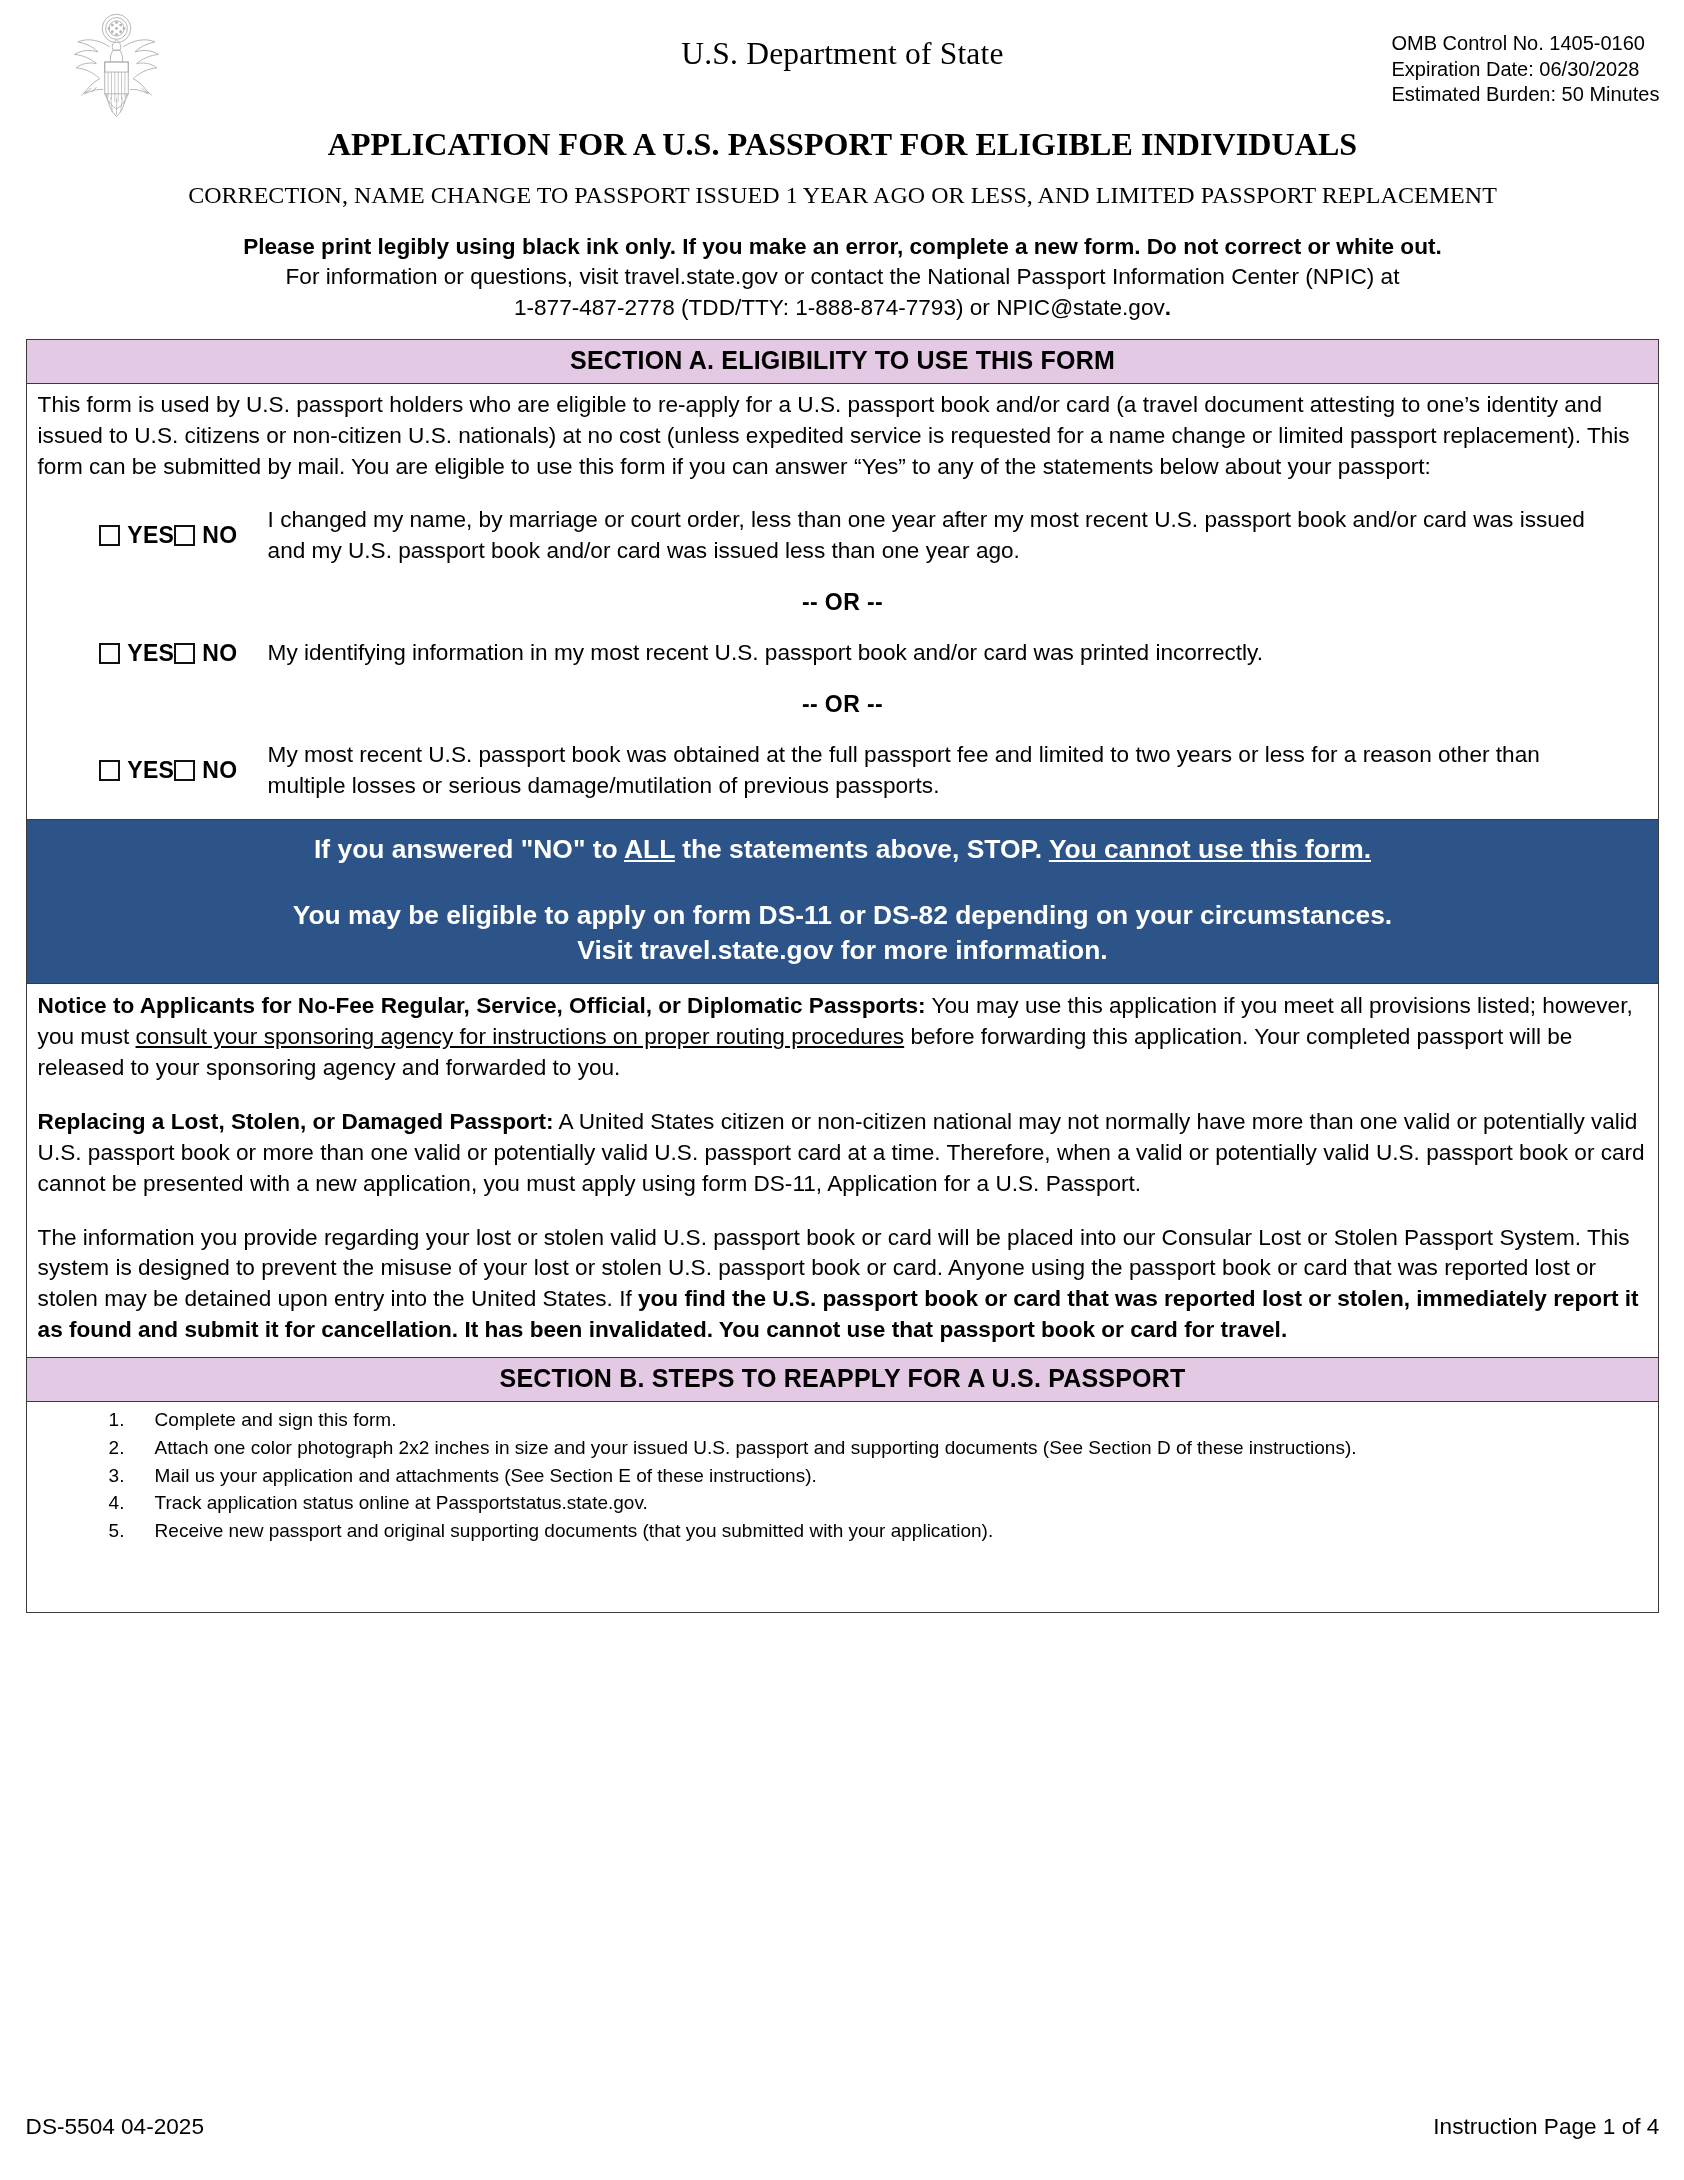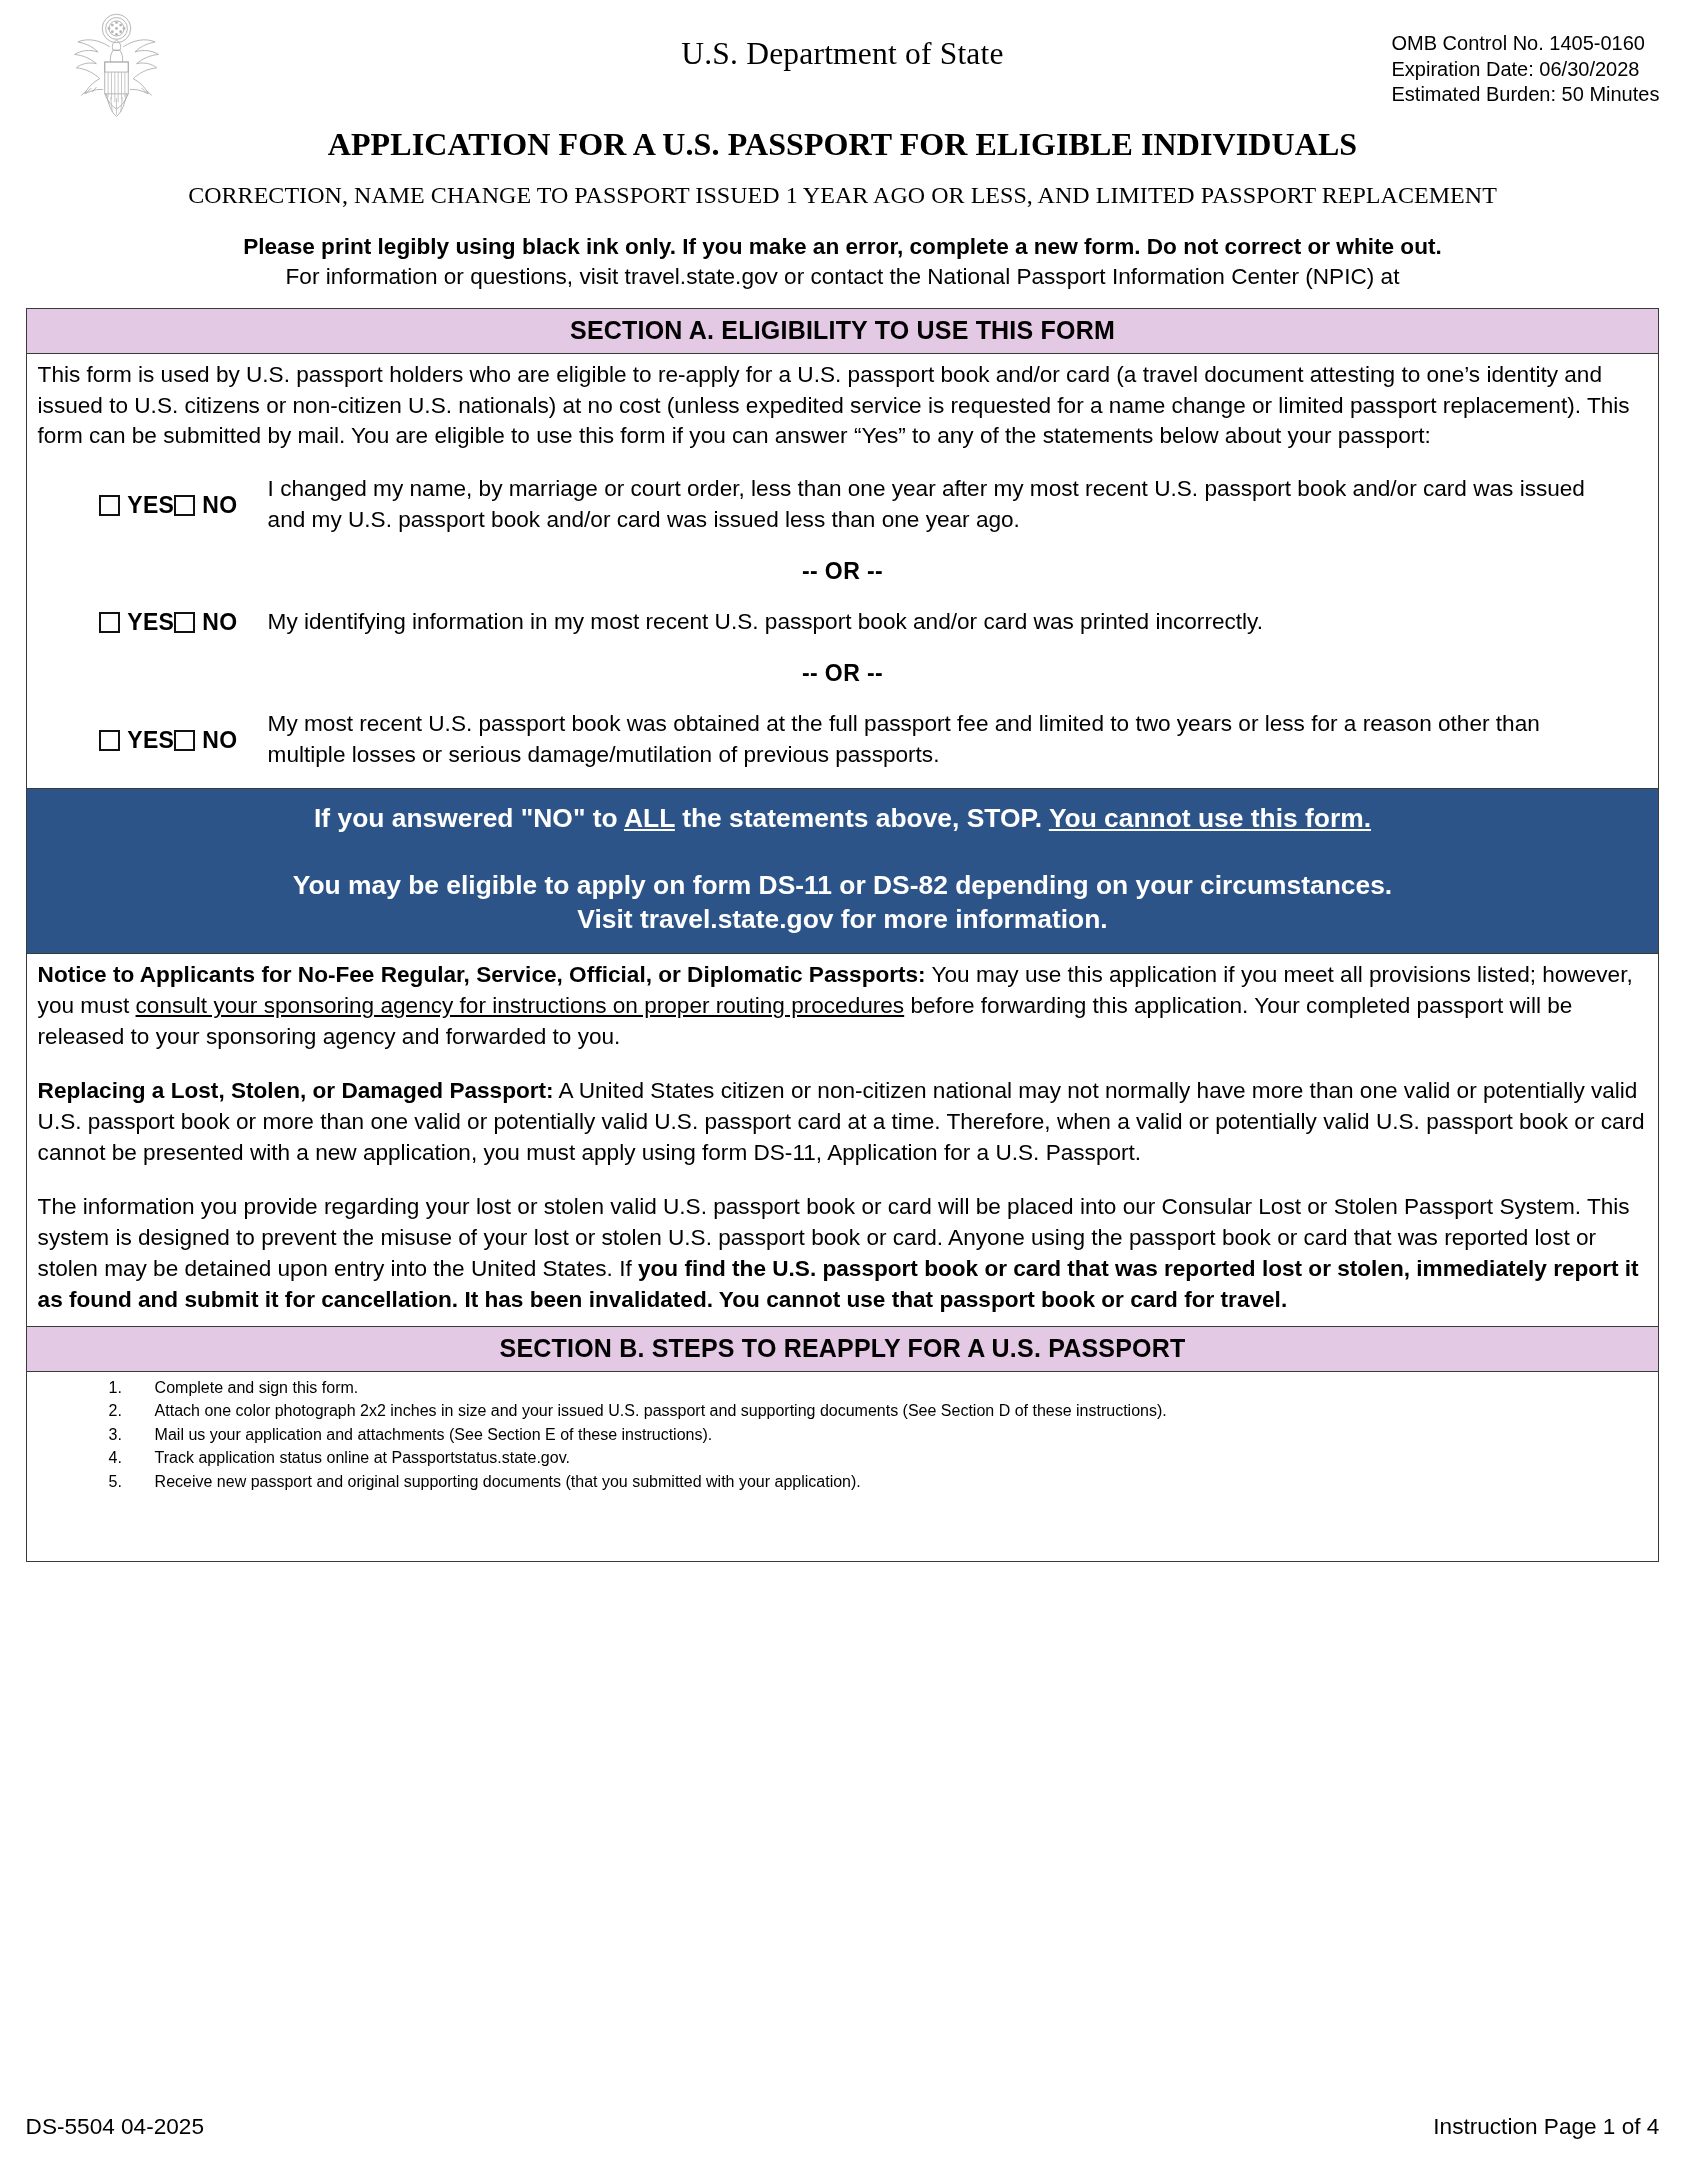--- a/index.html
+++ b/index.html
@@ -183,21 +183,21 @@
 
   
   .steps {
     margin: 0;
     padding: 5.1px 19px 10.2px 0;
     list-style: none;
     counter-reset: stepc;
   }
   .steps li {
     position: relative;
-    font-size: 16px;
+    font-size: 19px;
     line-height: 1.37;
     padding-left: 128px;
     margin-bottom: 1.7px;
     counter-increment: stepc;
   }
   .steps li::before {
     content: counter(stepc) ".";
     position: absolute;
     left: 82px;
     width: 34px;
@@ -282,20 +282,21 @@
       <div>Estimated Burden: 50 Minutes</div>
     </div>
   </div>
 
   <div class="main-title">APPLICATION FOR A U.S. PASSPORT FOR ELIGIBLE INDIVIDUALS</div>
   <div class="sub-title">CORRECTION, NAME CHANGE TO PASSPORT ISSUED 1 YEAR AGO OR LESS, AND LIMITED PASSPORT REPLACEMENT</div>
 
   <div class="intro">
     <div class="l1">Please print legibly using black ink only. If you make an error, complete a new form. Do not correct or white out.</div>
     <div>For information or questions, visit travel.state.gov or contact the National Passport Information Center (NPIC) at</div>
+    <div><span>1-877-487-2778  (TDD/TTY: 1-888-874-7793) or NPIC@state.gov</span><b>.</b></div>
   </div>
 
   <div class="formbox">
 
     <div class="band first">SECTION A. ELIGIBILITY TO USE THIS FORM</div>
 
     <div class="body-pad">
       <p class="para">This form is used by U.S. passport holders who are eligible to re-apply for a U.S. passport book and/or card (a travel document attesting to one’s identity and issued to U.S. citizens or non-citizen U.S. nationals) at no cost (unless expedited service is requested for a name change or limited passport replacement). This form can be submitted by mail. You are eligible to use this form if you can answer “Yes” to any of the statements below about your passport:</p>
 
       <div class="elig-row">

